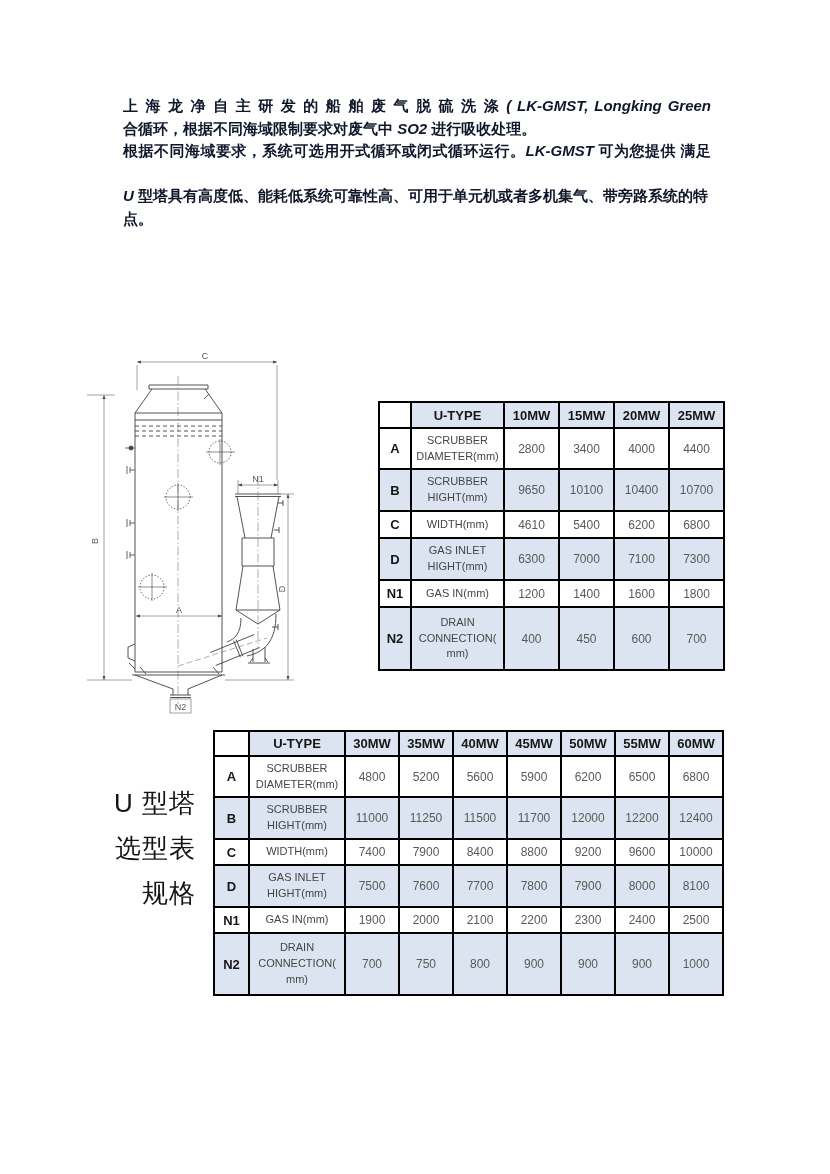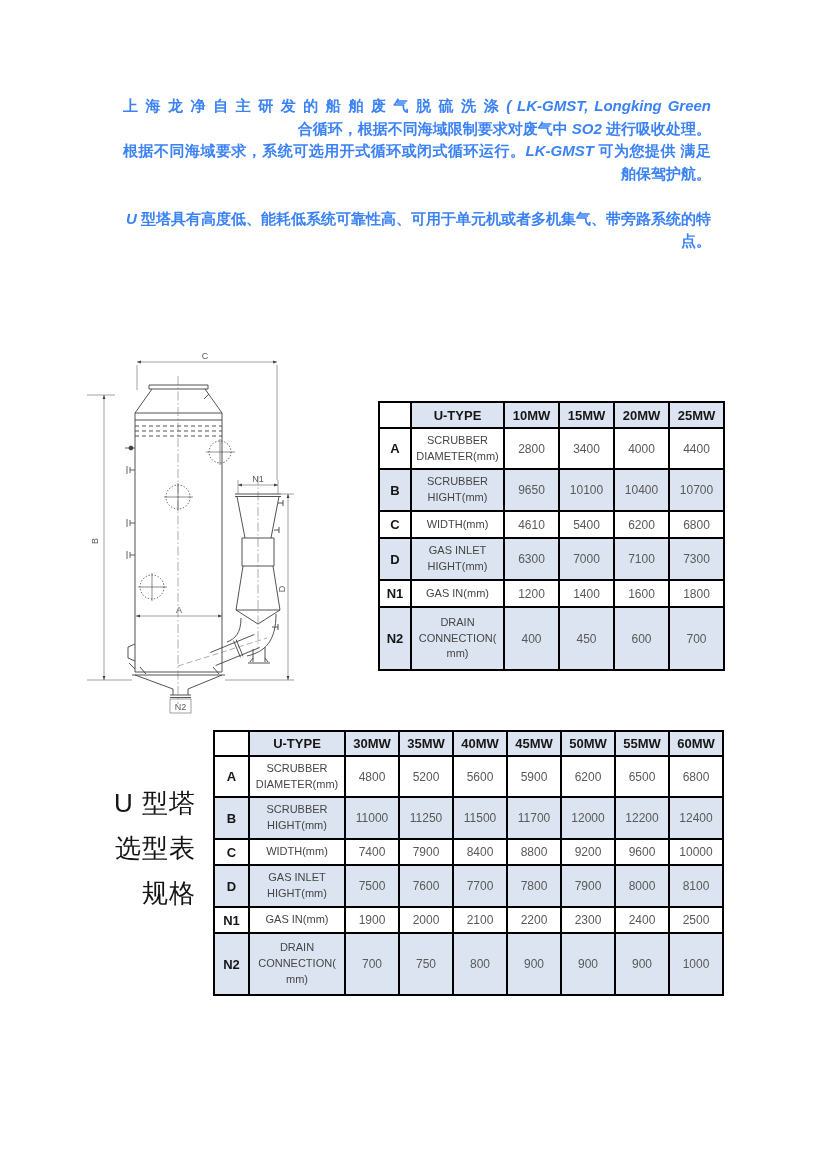--- a/index.html
+++ b/index.html
@@ -4,24 +4,24 @@
 <style>
   html,body{margin:0;padding:0;background:#e8e8e8;}
   .page{
     position:relative; width:830px; height:1174px; margin:0 auto;
     background:#ffffff; overflow:hidden;
     font-family:"Liberation Sans","DejaVu Sans",sans-serif;
     color:#222;
   }
   
   .intro{position:absolute; left:123px; top:95px; width:588px;
-         font-size:15px; line-height:22.5px; color:#3b82f6;}
+         font-size:15px; line-height:22.5px; color:#0f172a;}
   .par{margin:0;}
   .par-gap{margin-top:22.5px;}
-  .line{text-align:right; white-space:normal;}
+  .line{text-align:left; white-space:normal;}
   .line.j{text-align:justify; text-align-last:justify;}
   .seg-cjk{font-weight:600;}
   .seg-lat{font-style:italic; font-weight:700;}
   
   .side-label{position:absolute; left:80px; top:781px; width:116px;
               text-align:right; font-size:26px; line-height:45px; color:#141414;
               font-weight:500; letter-spacing:1px;}
   
   .diagram{position:absolute; left:85px; top:348px; width:215px; height:372px;}
   .diagram svg{display:block;}
@@ -60,21 +60,20 @@
 
 <div class="page">
 
   <div class="intro">
       <div class="par">
         <div class="line j"><span class="seg-cjk">上 海 龙 净 自 主 研 发 的 船 舶 废 气 脱 硫 洗 涤 </span><span class="seg-lat">( LK-GMST, Longking Green</span></div>
         <div class="line"><span class="seg-cjk">合循环，根据不同海域限制要求对废气中 </span><span class="seg-lat">SO2</span><span class="seg-cjk"> 进行吸收处理。</span></div>
       </div>
       <div class="par">
         <div class="line j"><span class="seg-cjk">根据不同海域要求，系统可选用开式循环或闭式循环运行。</span><span class="seg-lat">LK-GMST</span><span class="seg-cjk"> 可为您提供 满足</span></div>
-        <div class="line"><span class="seg-cjk">舶保驾护航。</span></div>
       </div>
       <div class="par par-gap">
         <div class="line"><span class="seg-lat">U</span><span class="seg-cjk"> 型塔具有高度低、能耗低系统可靠性高、可用于单元机或者多机集气、带旁路系统的特点。</span></div>
       </div>
     </div>
 
   <div class="diagram">
     <svg width="215" height="372" viewBox="0 0 215 372">
       <defs>
         <marker id="ar" viewBox="0 0 10 10" refX="9" refY="5" markerWidth="8" markerHeight="8" orient="auto-start-reverse">

